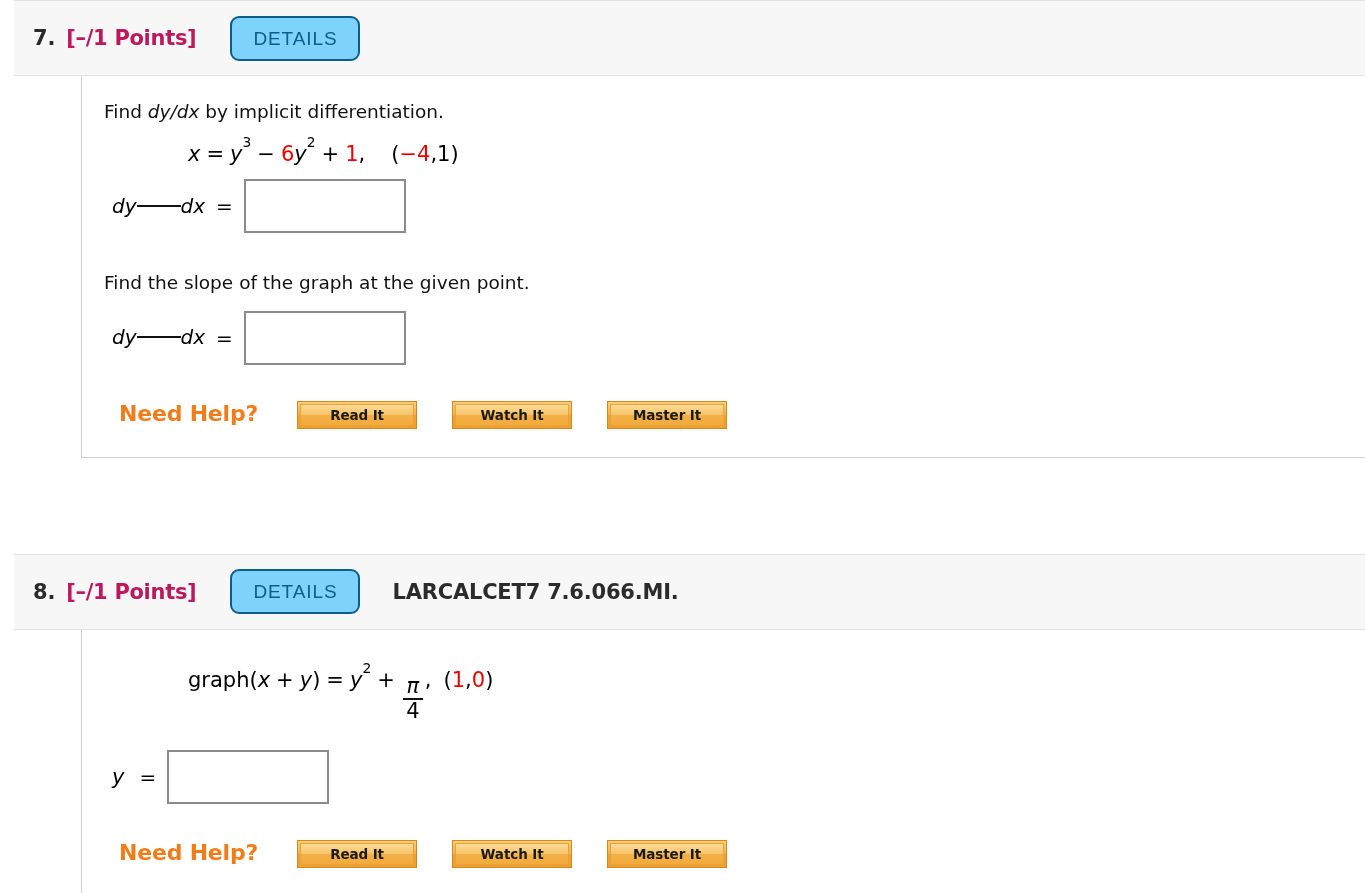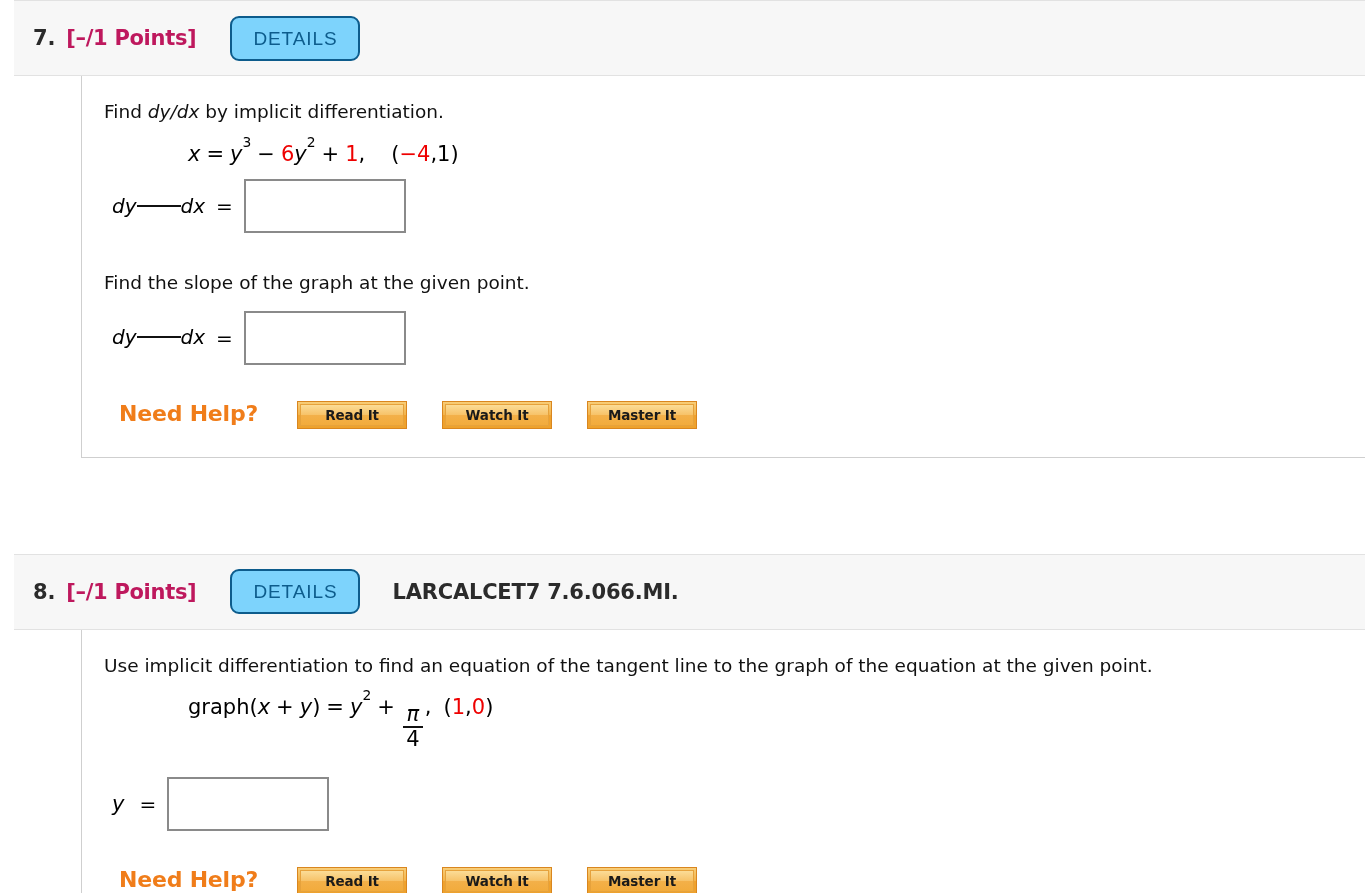--- a/index.html
+++ b/index.html
@@ -184,21 +184,21 @@
     gap: 20px;
   }
   .need-help-label {
     font-size: 22px;
     font-weight: bold;
     color: #f07d1a;
     letter-spacing: -0.2px;
     margin-right: 19px;
   }
   .help-btn {
-    width: 110px;
+    width: 120px;
     height: 28px;
     margin-right: 15px;
     border: 1px solid #d9861f;
     background: linear-gradient(to bottom, #f7c96d 0%, #f3b košt 0%, #f2ad40 52%, #efa02c 100%);
     background: linear-gradient(to bottom, #f8cd77 0%, #f3b44c 48%, #f0a22e 52%, #eea22c 100%);
     box-sizing: border-box;
     padding: 2px;
     cursor: pointer;
     display: flex;
   }
@@ -291,21 +291,20 @@
 
   <div class="prob-header">
     <span class="prob-num">8.</span>
     <span class="prob-points">[–/1 Points]</span>
     <button class="details-btn">DETAILS</button>
     <span class="prob-code">LARCALCET7 7.6.066.MI.</span>
   </div>
 
   <div class="prob-body open-bottom">
 
-    <p class="q-text">Use implicit differentiation to find an equation of the tangent line to the graph of the equation at the given point.</p>
 
     <div class="eqn-row">
       <span>graph(</span>
       <span class="mi">x</span>
       <span class="op">+</span>
       <span class="mi">y</span>
       <span>)</span>
       <span class="op">=</span>
       <span><span class="mi">y</span><span class="sup">2</span></span>
       <span class="op">+</span>

